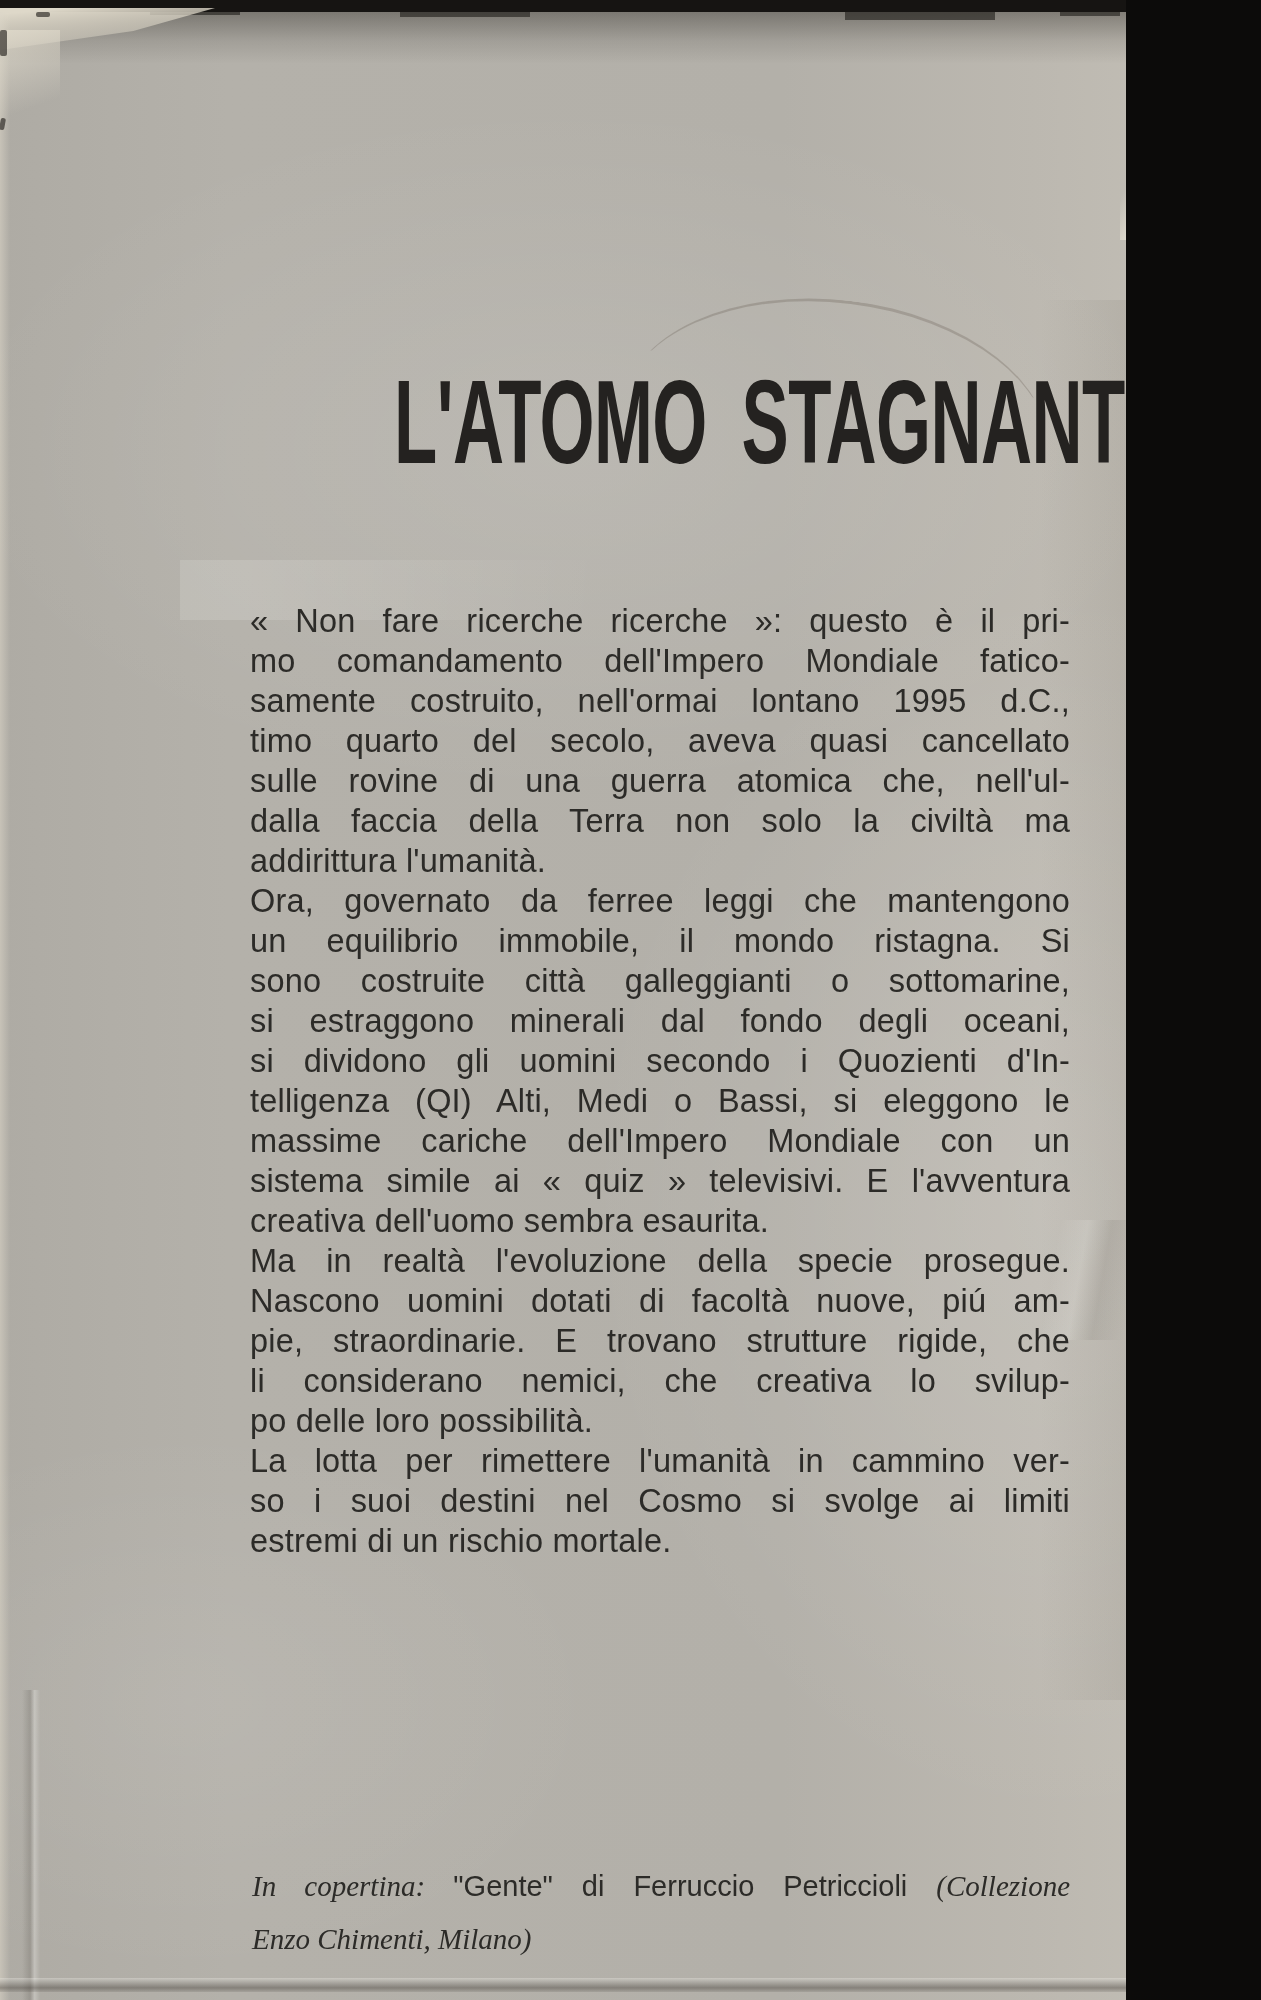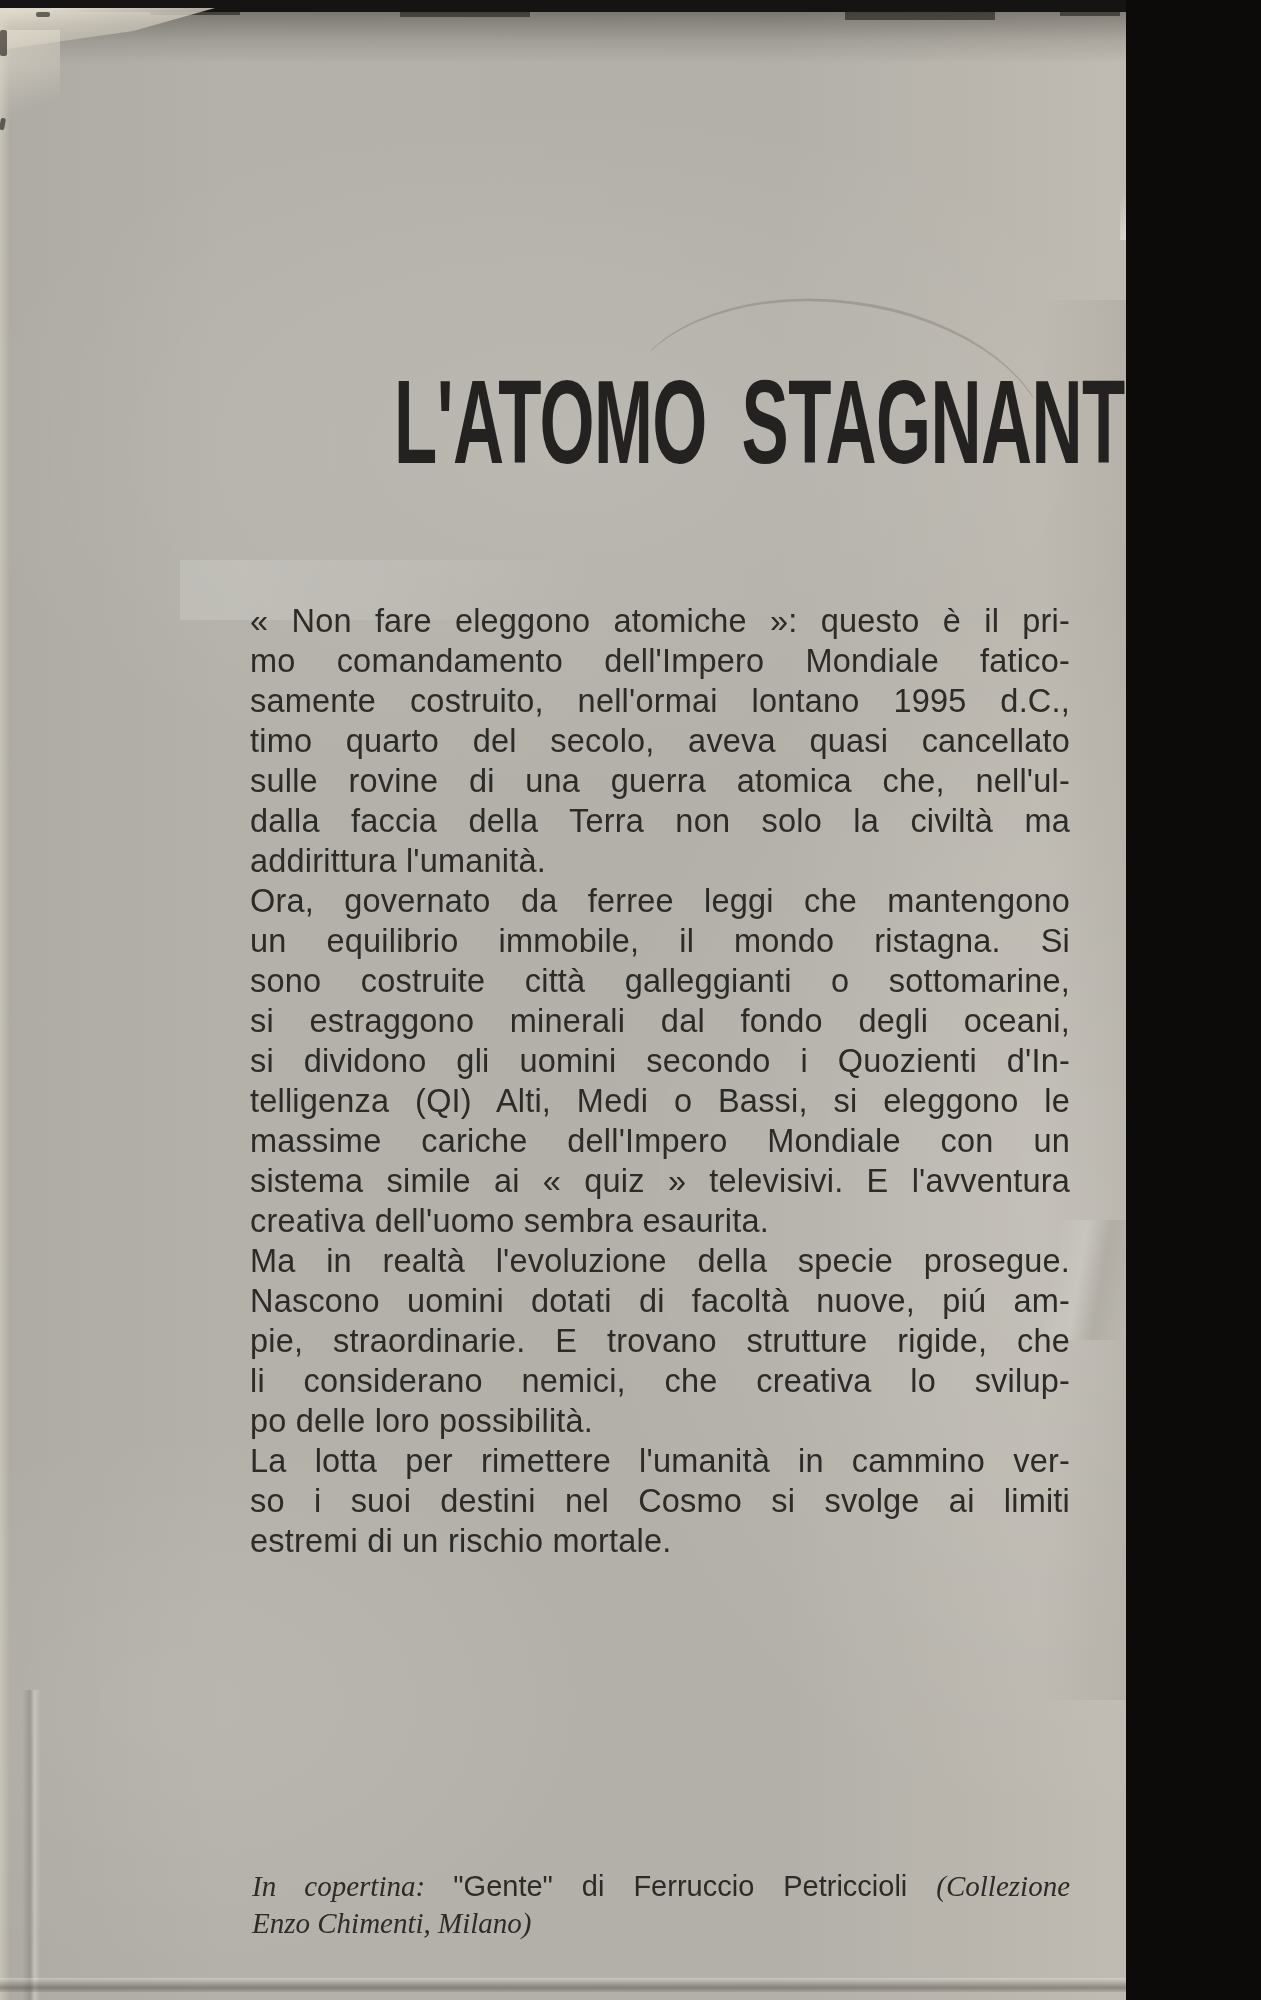--- a/index.html
+++ b/index.html
@@ -144,21 +144,21 @@
   }
   .credit {
     position: absolute;
     left: 252px; top: 1868px;
     width: 818px;
     font-size: 29px;
     line-height: 37px;
     color: var(--ink, #2c2b28);
   }
   .credit .credit-line { white-space: nowrap; text-align: justify; text-align-last: justify; }
-  .credit .credit-line.no-just { text-align-last: left; }
+  .credit .credit-line.no-just { text-align-last: left; margin-top: 16px; }
   .credit .it { font-style: italic; font-family: Liberation Serif, serif; }
 </style>
 </head>
 <body>
 
 <div id="stage">
   <div class="paper"></div>
 
   <div class="shadow-top"></div>
   <div class="edge-notch n1"></div>
@@ -182,21 +182,21 @@
   <div class="scratch-arc"></div>
   <div class="crease c-vert-left"></div>
   <div class="crease c-bottom"></div>
   <div class="crease c-mid-right"></div>
   <div class="crease c-under-title"></div>
   <div class="crease c-right-soft"></div>
 
   <h1 class="title">L'ATOMO STAGNANTE</h1>
 
   <div class="blurb">
-      <div class="line">« Non fare eleggono atomiche »: questo è il pri-</div>
+      <div class="line">« Non fare ricerche ricerche »: questo è il pri-</div>
       <div class="line">mo comandamento dell'Impero Mondiale fatico-</div>
       <div class="line">samente costruito, nell'ormai lontano 1995 d.C.,</div>
       <div class="line">timo quarto del secolo, aveva quasi cancellato</div>
       <div class="line">sulle rovine di una guerra atomica che, nell'ul-</div>
       <div class="line">dalla faccia della Terra non solo la civiltà ma</div>
       <div class="line last">addirittura l'umanità.</div>
       <div class="line">Ora, governato da ferree leggi che mantengono</div>
       <div class="line">un equilibrio immobile, il mondo ristagna. Si</div>
       <div class="line">sono costruite città galleggianti o sottomarine,</div>
       <div class="line">si estraggono minerali dal fondo degli oceani,</div>

